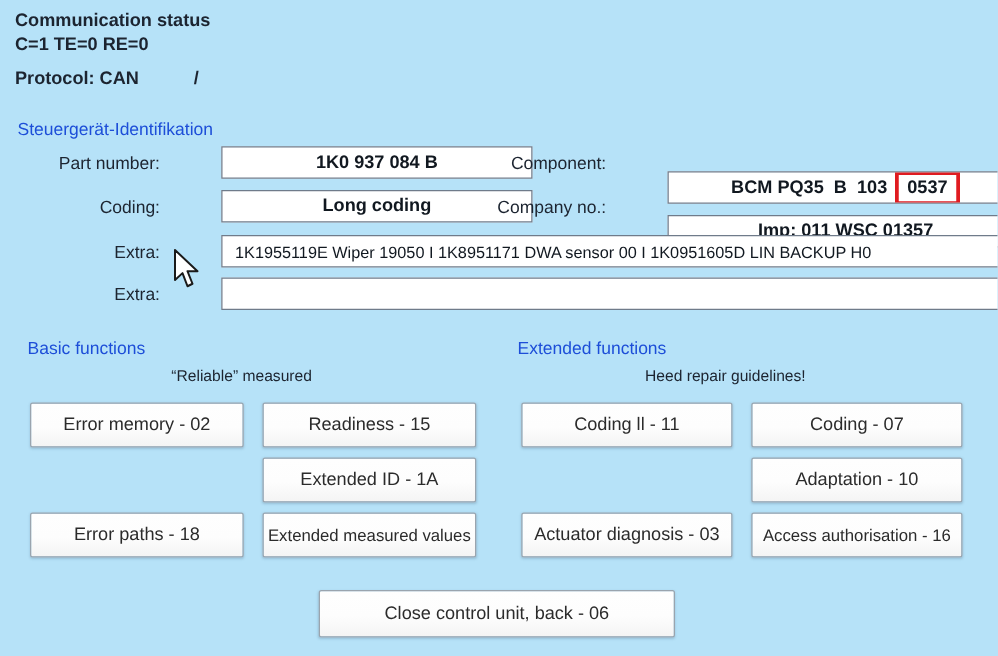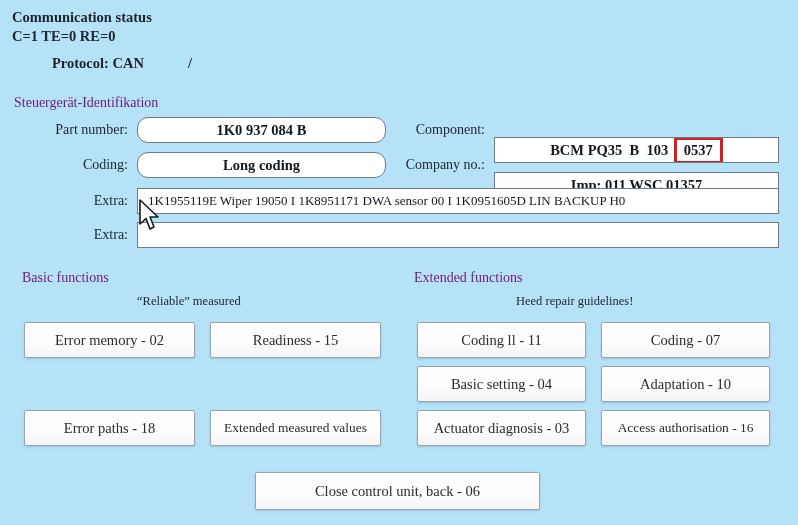--- a/index.html
+++ b/index.html
@@ -12,21 +12,20 @@
     background: #b6e2f8;
     font-family: "Liberation Sans", sans-serif;
     color: #1c2430;
     overflow: hidden;
     position: relative;
   }
   #app {
     position: relative;
     width: 798px;
     height: 525px;
-    font-family: Liberation Serif, serif;
   }
 
   
   .comm-block {
     position: absolute;
     left: 12px;
     top: 8px;
     width: 400px;
   }
   .comm-title {
@@ -41,38 +40,38 @@
     line-height: 19px;
   }
   .protocol-row {
     position: absolute;
     left: 12px;
     top: 55px;
     width: 400px;
     font-size: 14.5px;
     font-weight: bold;
     display: flex;
-    margin-left: 40px;
   }
   .protocol-label { white-space: pre; }
   .protocol-slash { margin-left: 44px; }
 
   
   .section-heading {
     position: absolute;
     font-size: 14px;
-    color: #701a75;
+    color: #1d4ed8;
   }
   #ident-heading { left: 14px; top: 95px; }
 
   .form-row {
     position: absolute;
     height: 28px;
     display: flex;
     align-items: center;
+    gap: 40px;
   }
   .field-label {
     font-size: 14px;
     text-align: right;
     color: #1c2430;
     padding-right: 9px;
     white-space: nowrap;
   }
   .field-box {
     background: #ffffff;
@@ -92,21 +91,21 @@
     justify-content: flex-start;
     padding-left: 10px;
   }
 
   
   #row-partnumber { left: 0px; top: 116px; }
   #row-coding     { left: 0px; top: 151px; }
   #row-partnumber .field-label,
   #row-coding .field-label { width: 128px; }
   #row-partnumber .field-box,
-  #row-coding .field-box { width: 249px; border-radius: 11px; }
+  #row-coding .field-box { width: 249px; }
 
   
   #row-component { left: 386px; top: 116px; }
   #row-company   { left: 386px; top: 151px; }
   #row-component .field-label,
   #row-company .field-label { width: 99px; }
   #row-component .field-box,
   #row-company .field-box { width: 285px; margin-top: 40px; }
 
   
@@ -241,26 +240,26 @@
   </div>
 
   <div class="section-heading" id="basic-heading">Basic functions</div>
   <div class="group-sub" id="basic-sub">“Reliable” measured</div>
 
   <div class="section-heading" id="extended-heading">Extended functions</div>
   <div class="group-sub" id="extended-sub">Heed repair guidelines!</div>
 
   <div class="btn col1 rowA">Error memory - 02</div>
   <div class="btn col2 rowA">Readiness - 15</div>
+  <div class="btn col2 rowB">Extended ID - 1A</div>
   <div class="btn col1 rowC">Error paths - 18</div>
   <div class="btn col2 rowC small">Extended measured values</div>
 
   <div class="btn col3 rowA">Coding ll - 11</div>
   <div class="btn col4 rowA">Coding - 07</div>
-  <div class="btn col3 rowB">Basic setting - 04</div>
   <div class="btn col4 rowB">Adaptation - 10</div>
   <div class="btn col3 rowC">Actuator diagnosis - 03</div>
   <div class="btn col4 rowC small">Access authorisation - 16</div>
 
   <div class="btn" id="btn-close">Close control unit, back - 06</div>
 
   <svg id="cursor" viewBox="0 0 24 34" xmlns="http://www.w3.org/2000/svg">
     <polygon points="2,1 2,25 8,19.5 12,30 16,28 12,18 20,18" fill="#ffffff" stroke="#1a1a1a" stroke-width="1.6" stroke-linejoin="round"></polygon>
   </svg>
 

